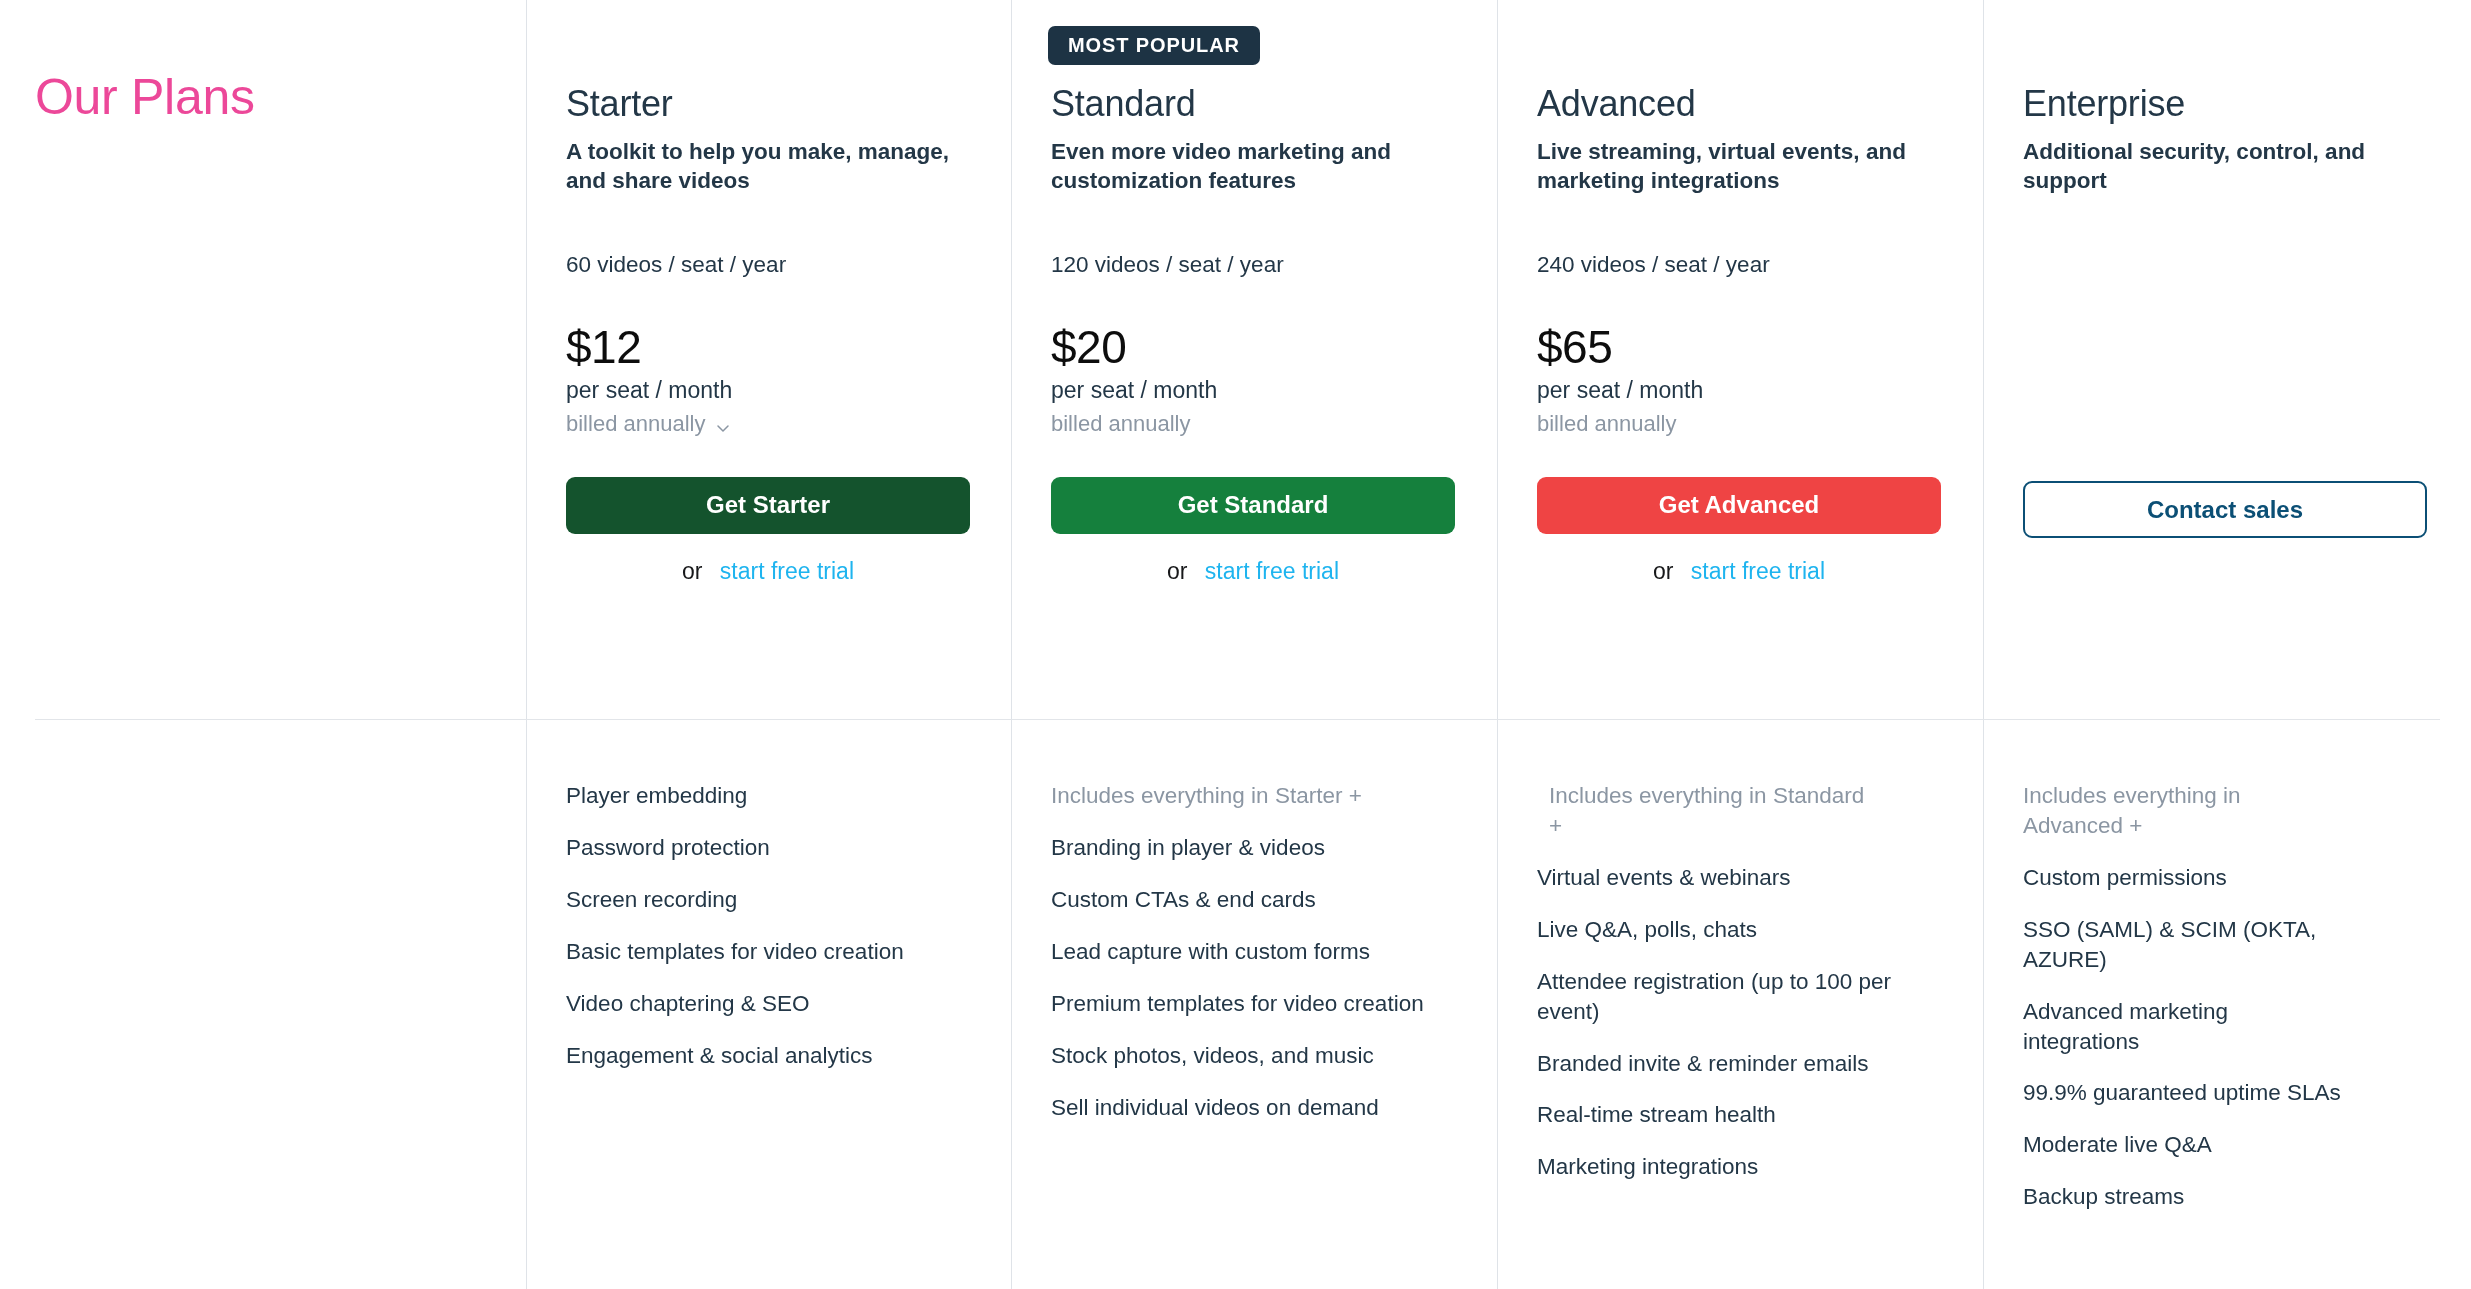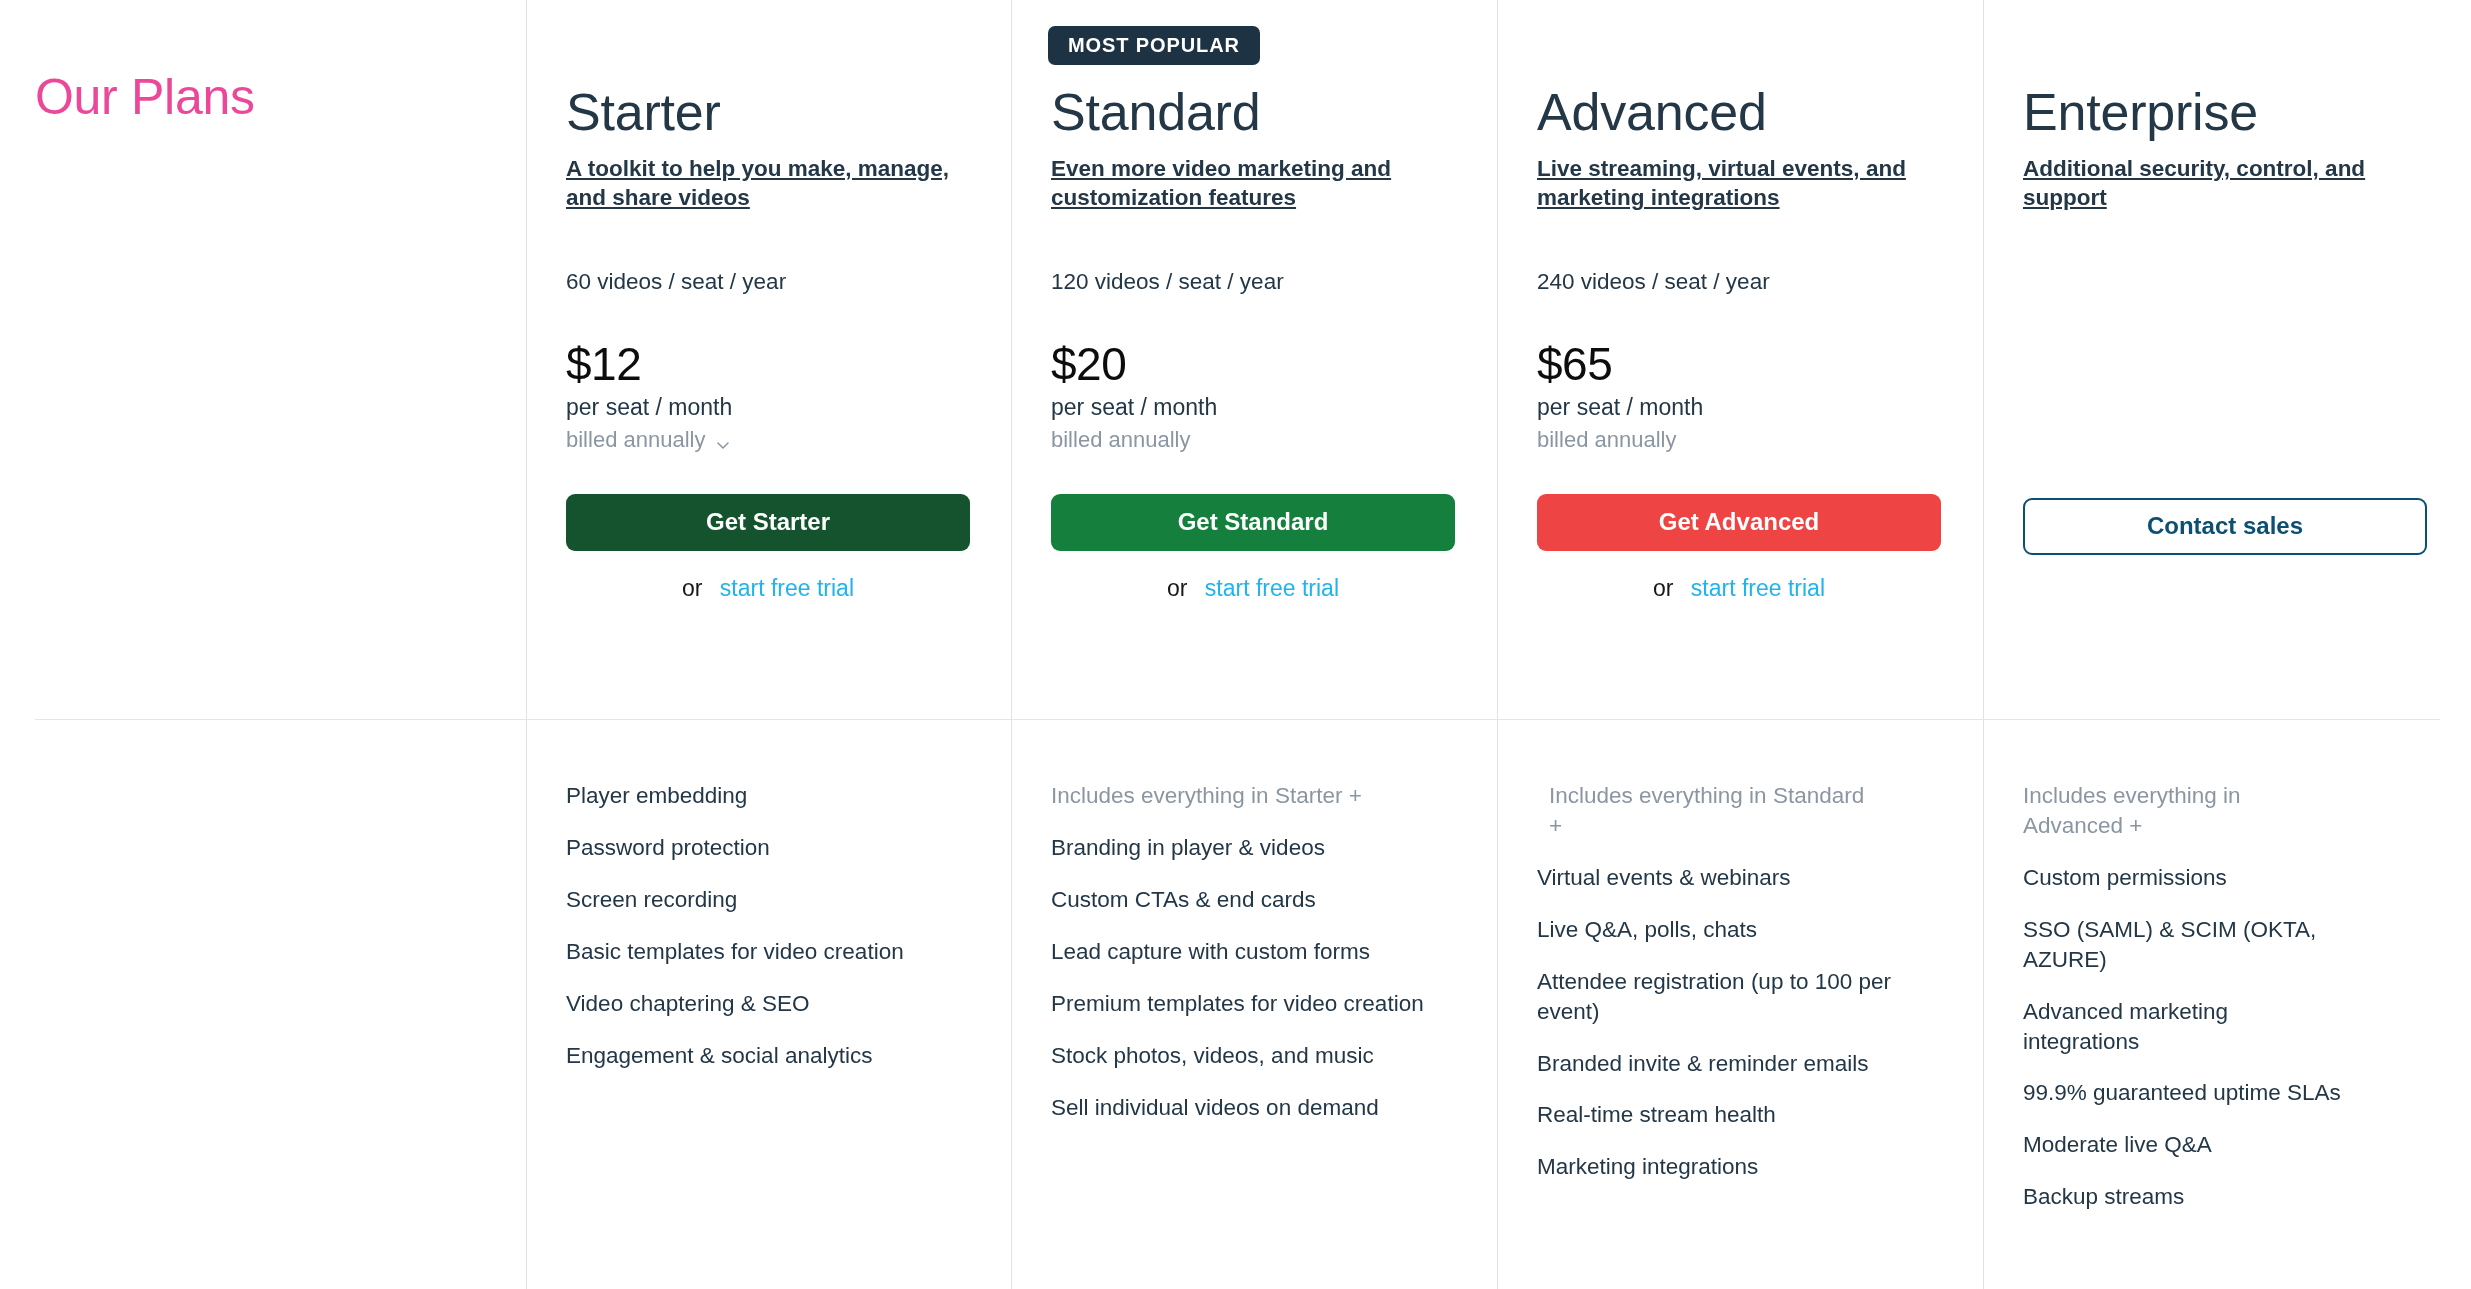--- a/index.html
+++ b/index.html
@@ -97,35 +97,34 @@
     letter-spacing: -0.3px;
     white-space: nowrap;
   }
 
   
   .plan-head {
     padding: 85px 48px 0 40px;
     box-sizing: border-box;
   }
   .plan-name {
-    font-size: 52px;
+    font-size: 36px;
     font-weight: normal;
     color: #233747;
     line-height: 1.05;
     letter-spacing: -0.2px;
     margin: 0 0 14px 0;
   }
   .plan-desc {
     font-size: 22.5px;
     font-weight: bold;
     color: #233747;
     line-height: 1.32;
     margin: 0;
     max-width: 390px;
-    text-decoration: underline;
   }
   .plan-quota {
     font-size: 22.5px;
     font-weight: normal;
     color: #233747;
     line-height: 1.3;
     margin: 54px 0 0 0;
     min-height: 29px;
   }
   .price {

